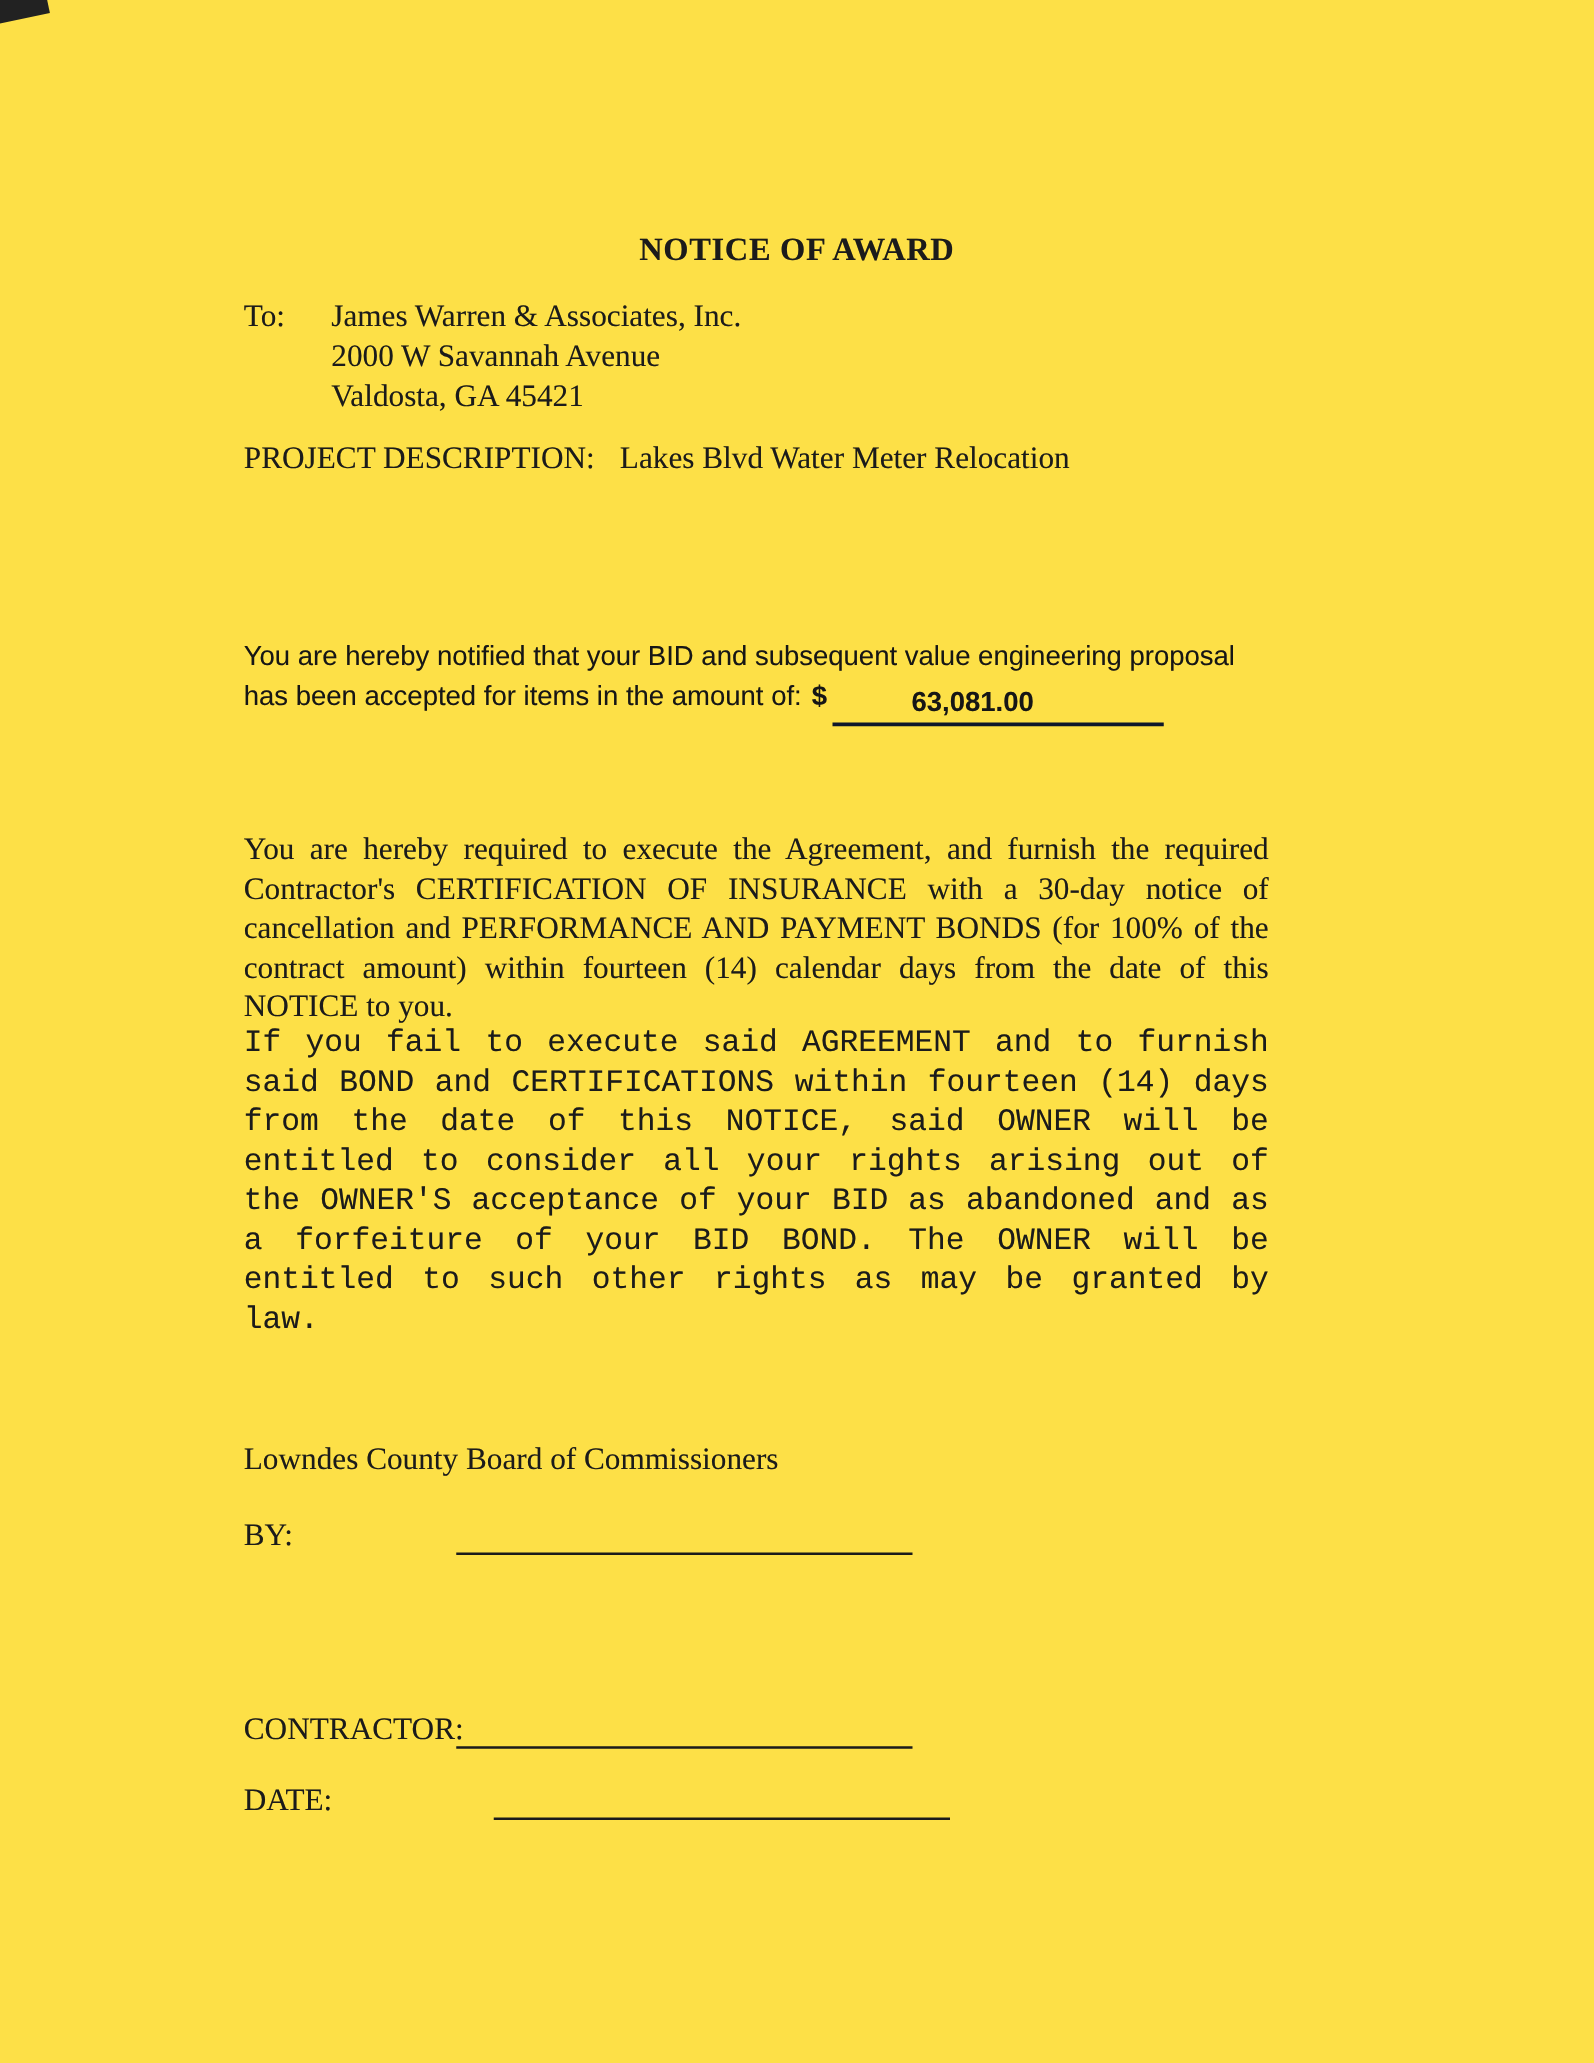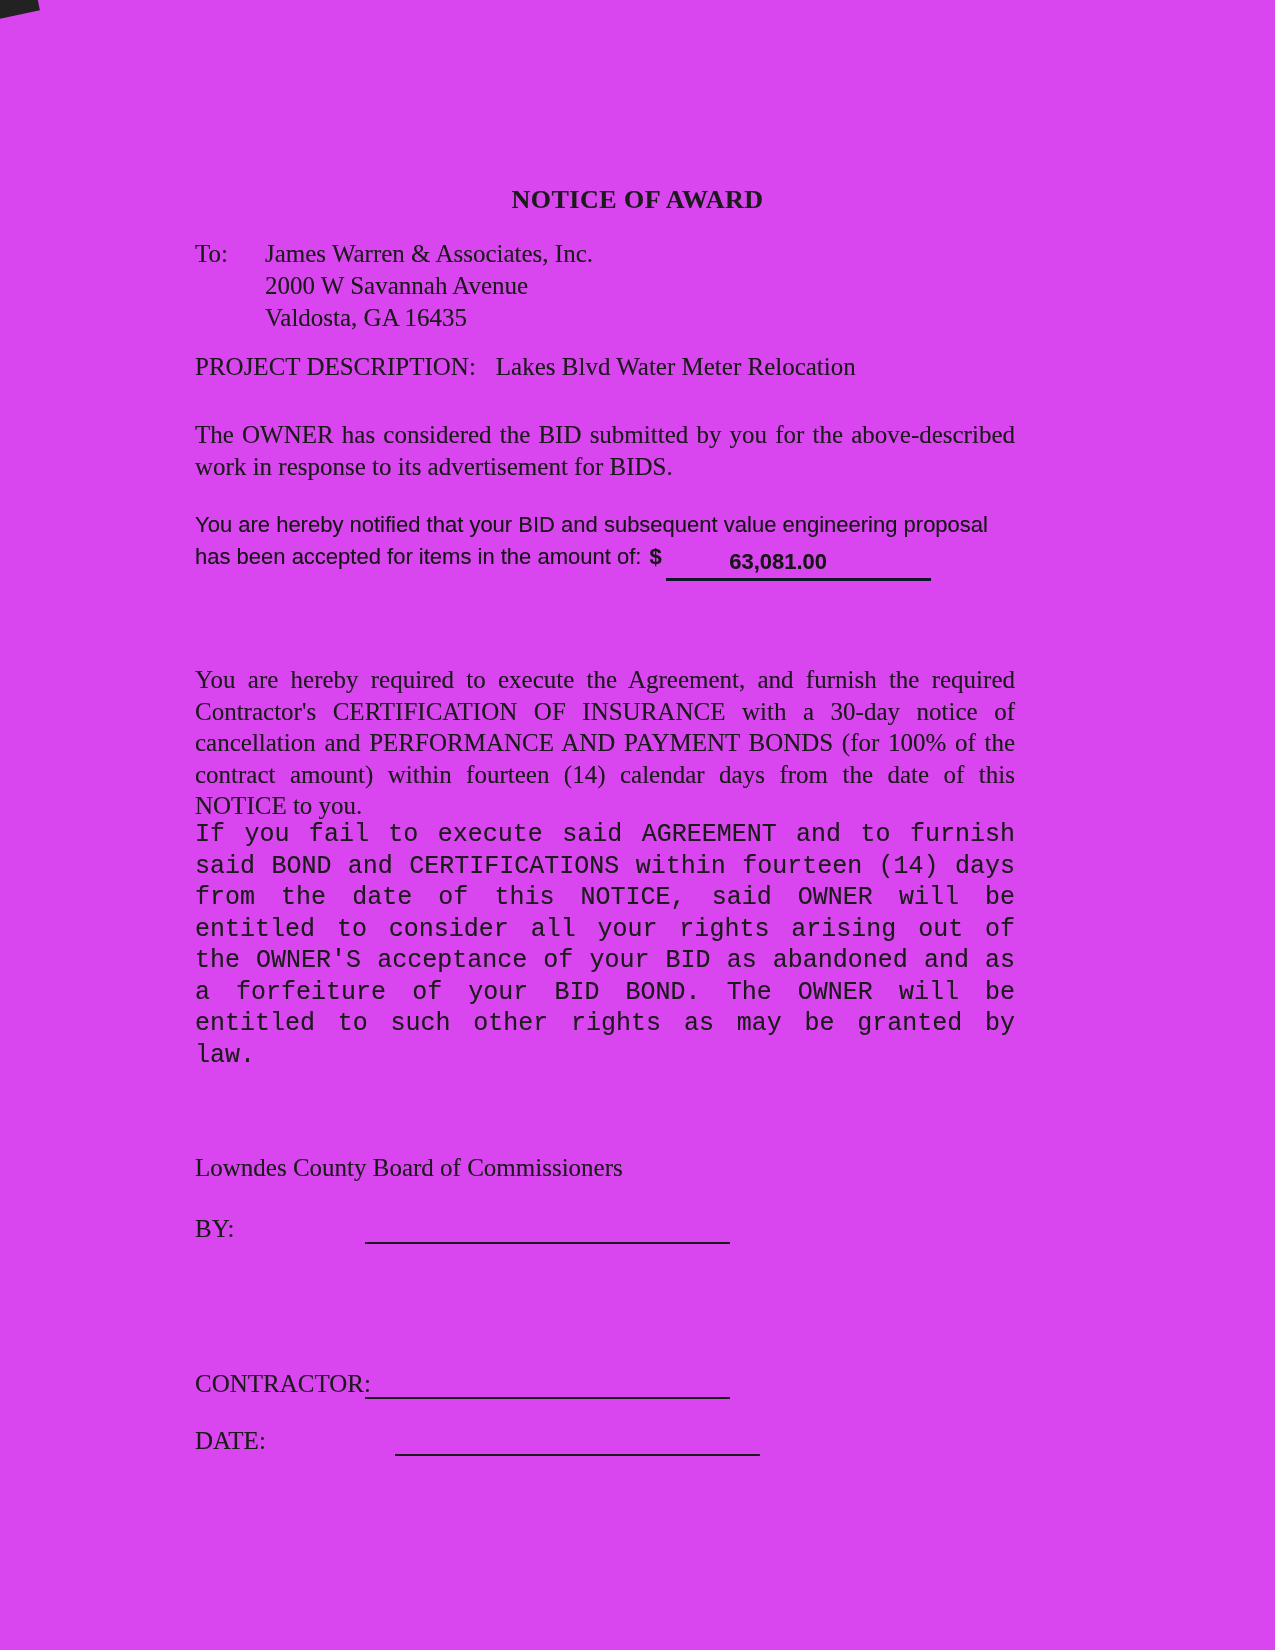--- a/index.html
+++ b/index.html
@@ -1,21 +1,21 @@
 <!DOCTYPE html>
 <html><head>
 <meta charset="utf-8">
 <style>
   * { margin: 0; padding: 0; box-sizing: border-box; }
   html, body { background: #ffffff; }
   .page {
     position: relative;
     width: 1275px;
     height: 1650px;
-    background: #d946ef;
+    background: #fde047;
     color: #1b1b1b;
     font-family: "Liberation Serif", serif;
     font-size: 25px;
     overflow: hidden;
     text-shadow: 0 0 0.5px rgba(0,0,0,0.30);
   }
   .abs { position: absolute; left: 195px; width: 820px; }
 
   .scan-artifact {
     position: absolute;
@@ -98,29 +98,28 @@
 
   <div class="scan-artifact"></div>
 
   <div class="abs doc-title">NOTICE OF AWARD</div>
 
   <div class="abs to-block">
     <span class="to-label">To:</span>
     <div class="to-lines">
       <div>James Warren &amp; Associates, Inc.</div>
       <div>2000 W Savannah Avenue</div>
-      <div>Valdosta, GA 16435</div>
+      <div>Valdosta, GA 45421</div>
     </div>
   </div>
 
   <div class="abs project-line">
     <span>PROJECT DESCRIPTION:</span><span class="project-value">Lakes Blvd Water Meter Relocation</span>
   </div>
 
-  <p class="abs para justify para-considered">The OWNER has considered the BID submitted by you for the above-described work in response to its advertisement for BIDS.</p>
 
   <div class="abs para para-notified">
     <span>You are hereby notified that your BID and subsequent value engineering proposal has been accepted for items in the amount of:</span><span class="currency">$</span><span class="amount-blank"><span class="amount-value">63,081.00</span></span>
   </div>
 
   <p class="abs para justify para-required">You are hereby required to execute the Agreement, and furnish the required Contractor's CERTIFICATION OF INSURANCE with a 30-day notice of cancellation and PERFORMANCE AND PAYMENT BONDS (for 100% of the contract amount) within fourteen (14) calendar days from the date of this NOTICE to you.</p>
 
   <p class="abs para justify para-fail">If you fail to execute said AGREEMENT and to furnish said BOND and CERTIFICATIONS within fourteen (14) days from the date of this NOTICE, said OWNER will be entitled to consider all your rights arising out of the OWNER'S acceptance of your BID as abandoned and as a forfeiture of your BID BOND.  The OWNER will be entitled to such other rights as may be granted by law.</p>
 
 

